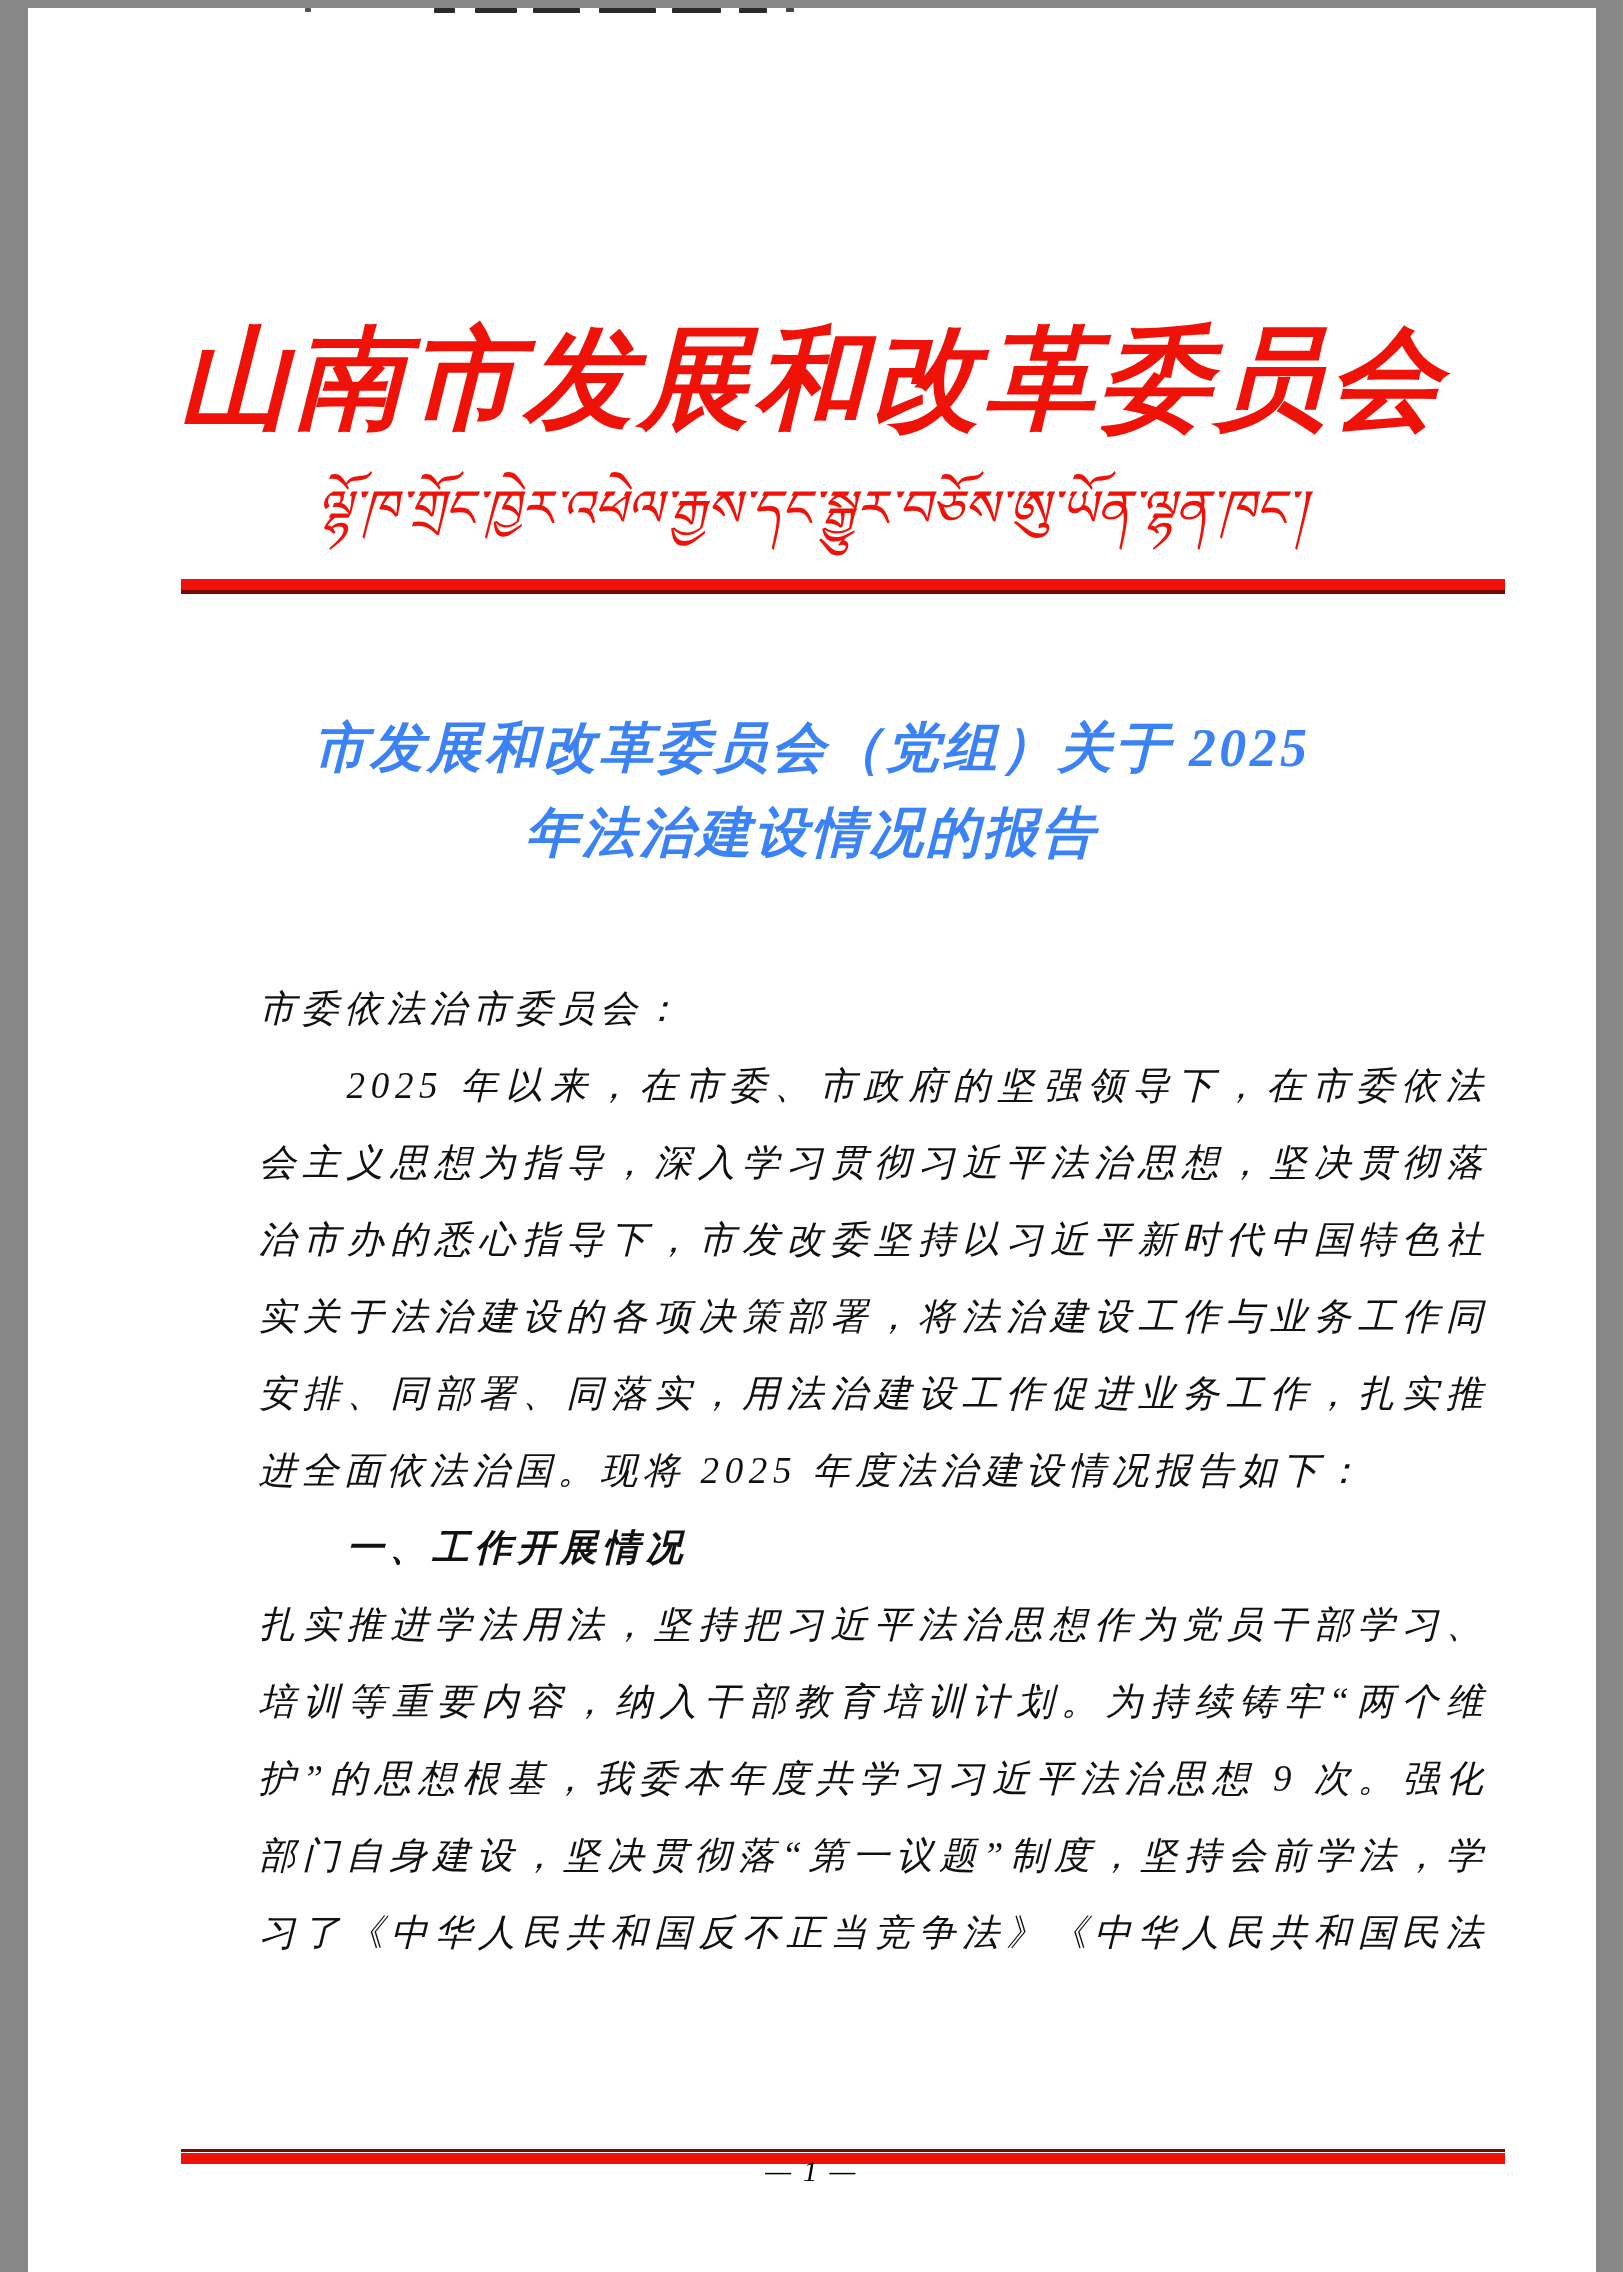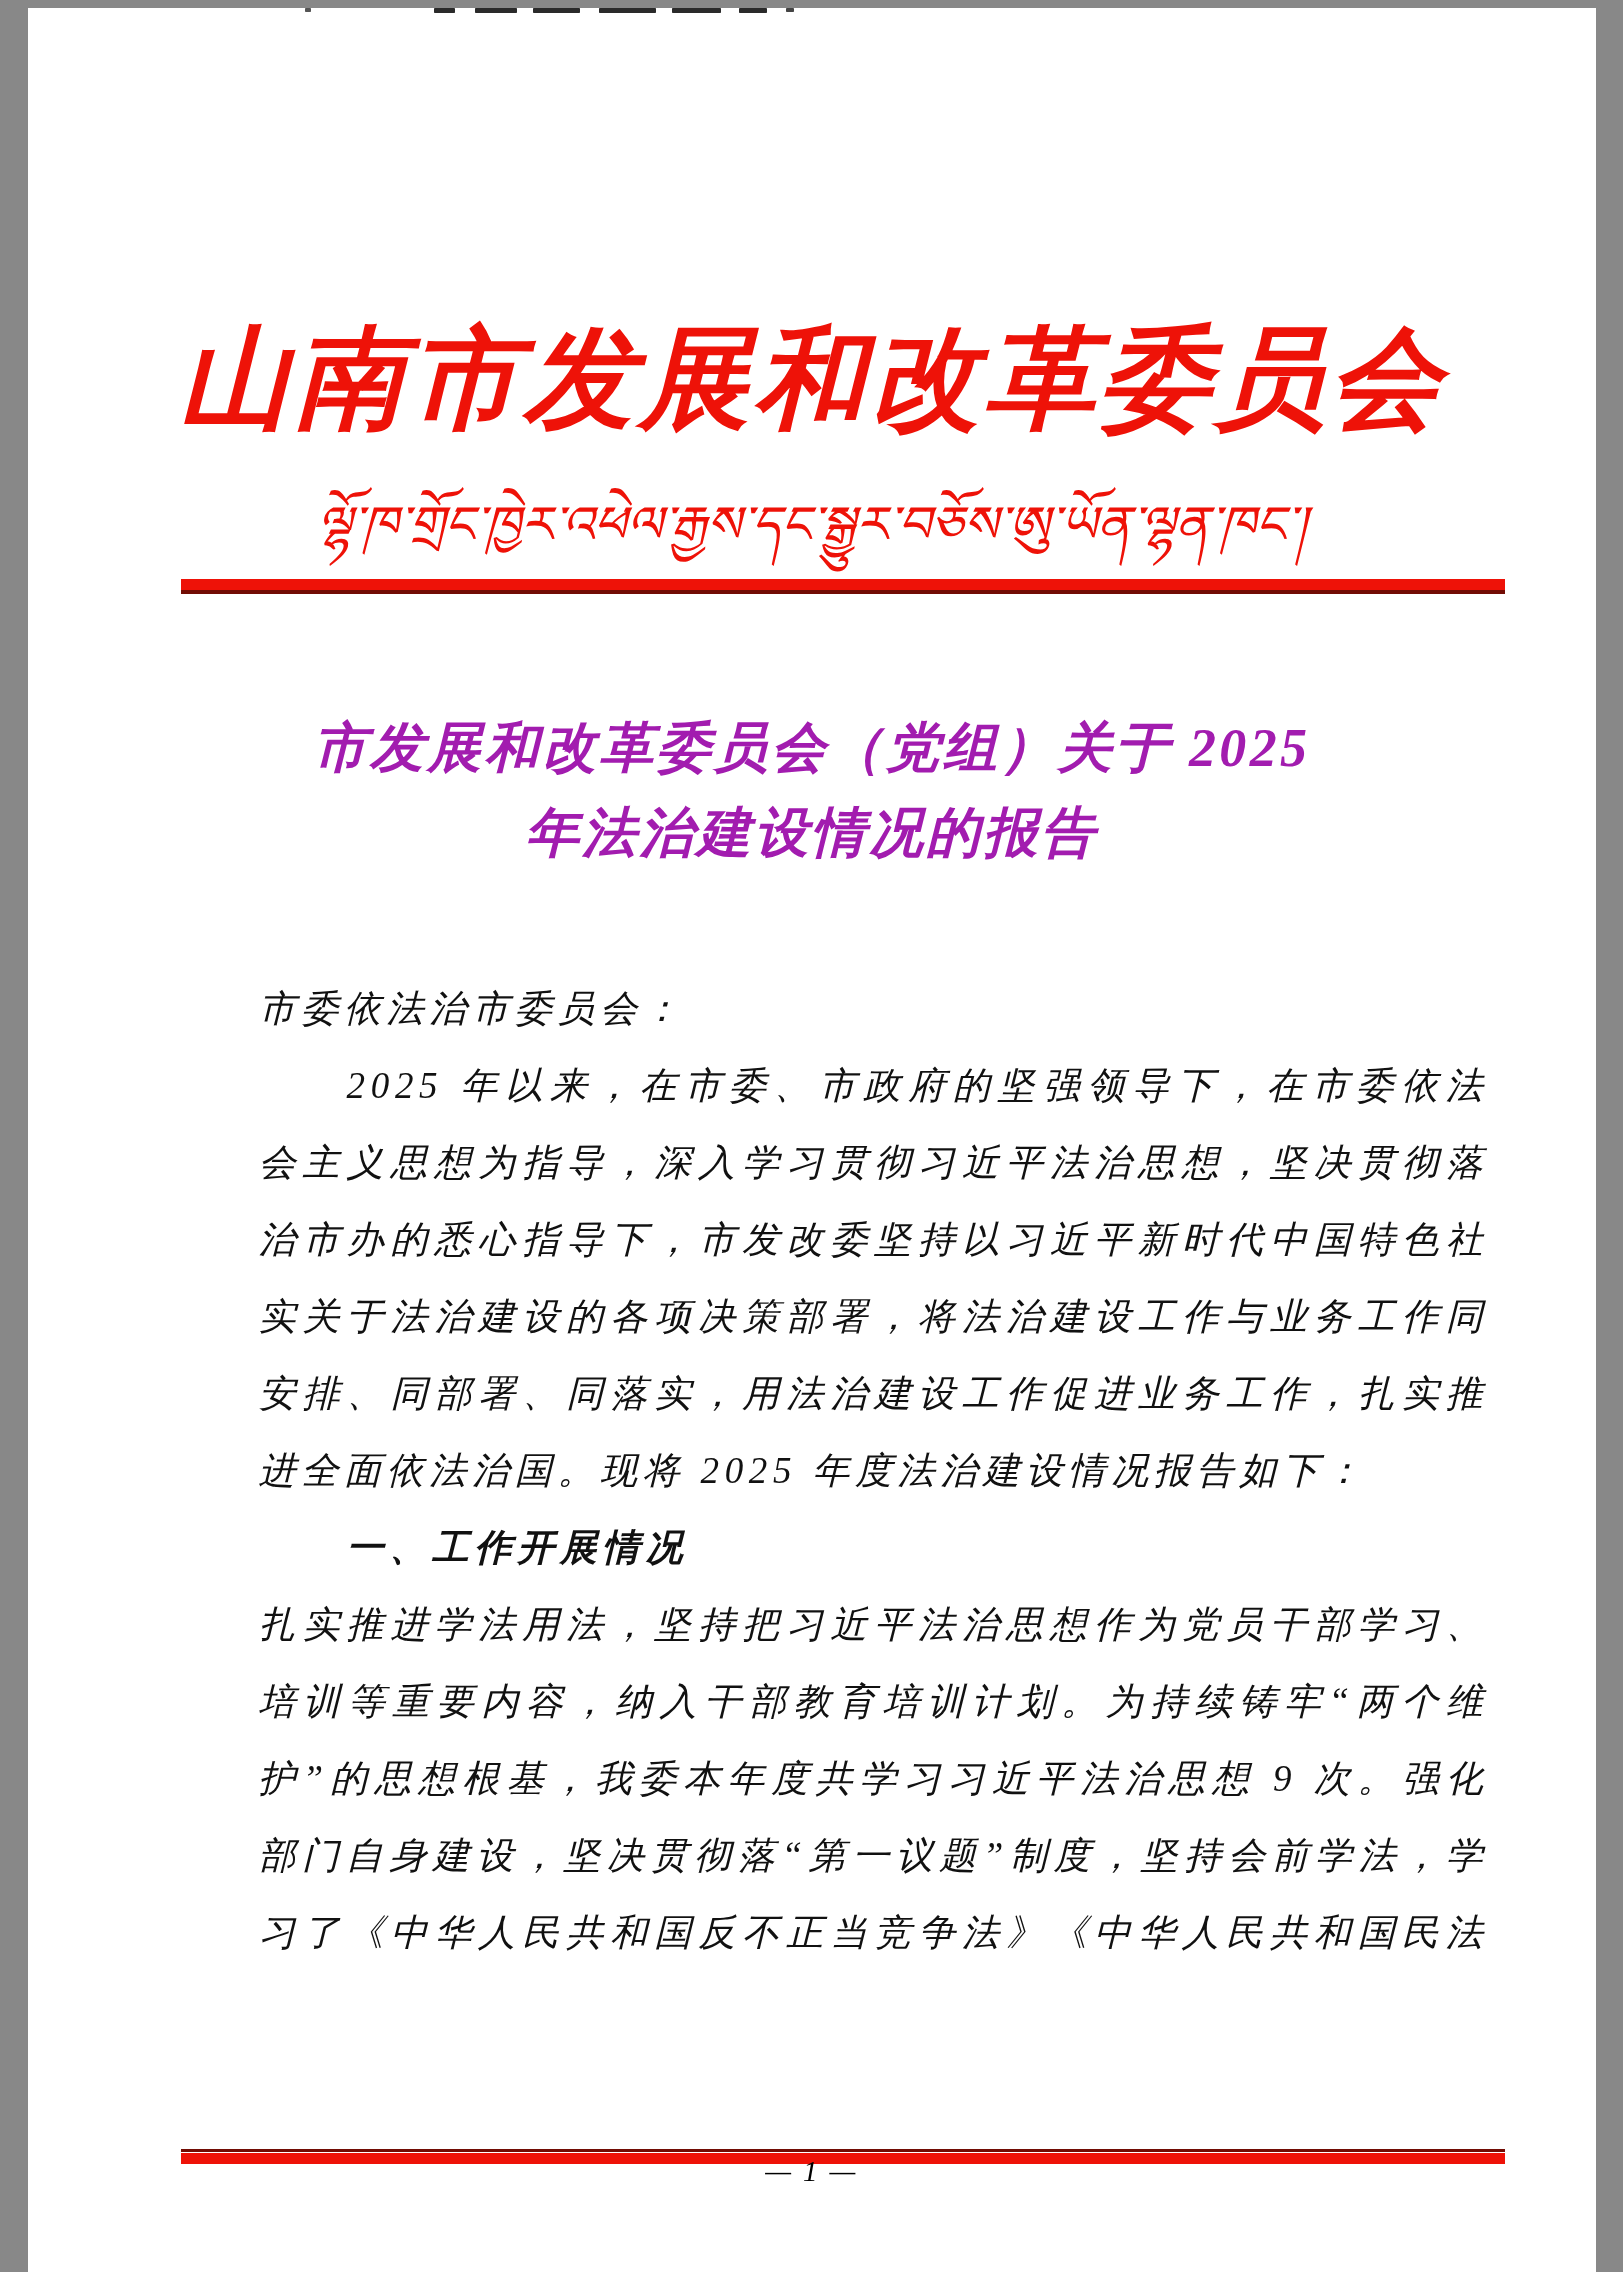--- a/index.html
+++ b/index.html
@@ -31,42 +31,42 @@
   .org-cn{
     position:absolute;top:292px;left:0;width:100%;
     text-align:center;
     font-size:111px;line-height:1.45;
     font-weight:700;
     letter-spacing:4.1px;
     color:var(--accent);
     white-space:nowrap;
   }
   .org-bo{
-    position:absolute;top:456px;left:0;width:100%;
+    position:absolute;top:440px;left:0;width:100%;
     text-align:center;
     font-family:"DejaVu Sans","Liberation Sans",sans-serif;
     font-size:51px;line-height:122px;
     color:var(--accent);
     white-space:nowrap;
   }
   .rule{position:absolute;left:153px;width:1324px;}
   .rule-top{top:571px;}
   .rule-bottom{top:2141px;}
   .rule .thick{height:10.6px;background:var(--accent);}
   .rule .thin{height:3.3px;background:var(--rule-dark);}
   .rule-top .thin{margin-top:0.8px;}
   .rule-bottom .thick{margin-top:0.8px;}
 
   .doc-title{
     position:absolute;top:698px;left:0;width:100%;
     text-align:center;
     font-size:54px;line-height:85px;
     font-weight:700;
     letter-spacing:3.3px;
-    color:#a21caf;
+    color:#3b82f6;
   }
 
   .body-block{
     position:absolute;top:962px;left:231px;width:1230px;
     color:var(--ink);
   }
   .line{
     height:77px;
     font-size:37px;line-height:77px;
     letter-spacing:5.7px;

